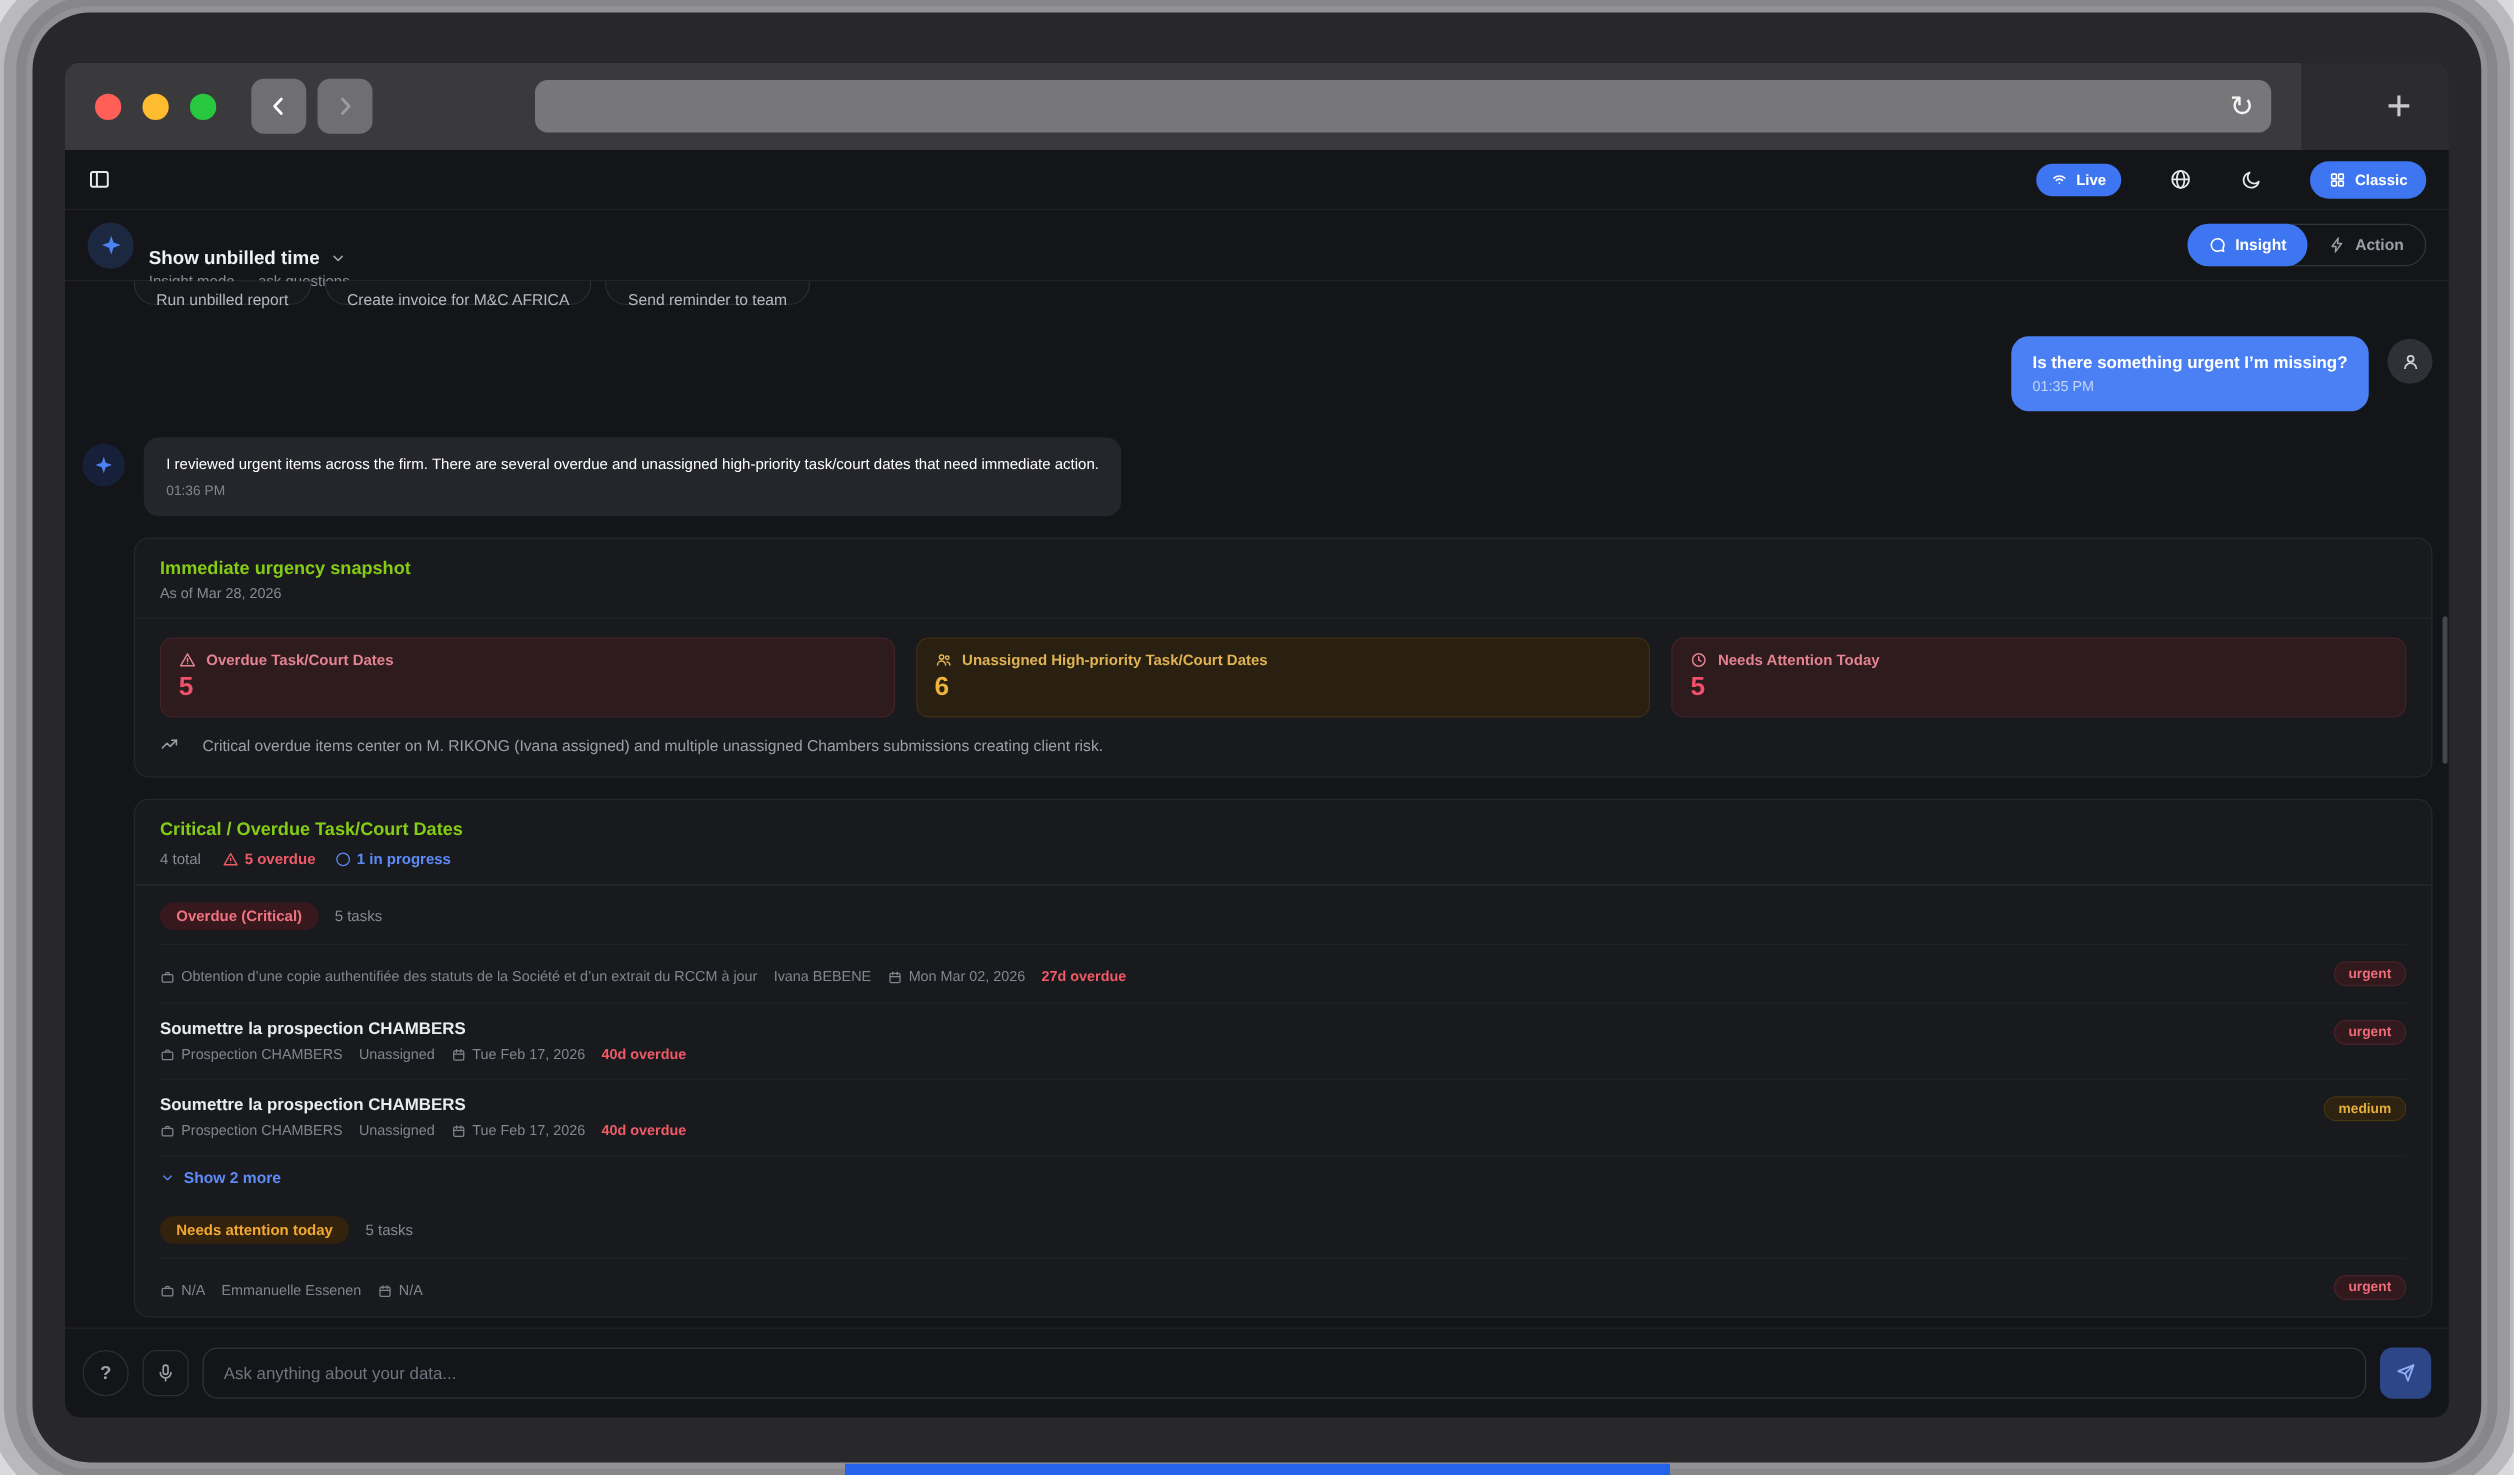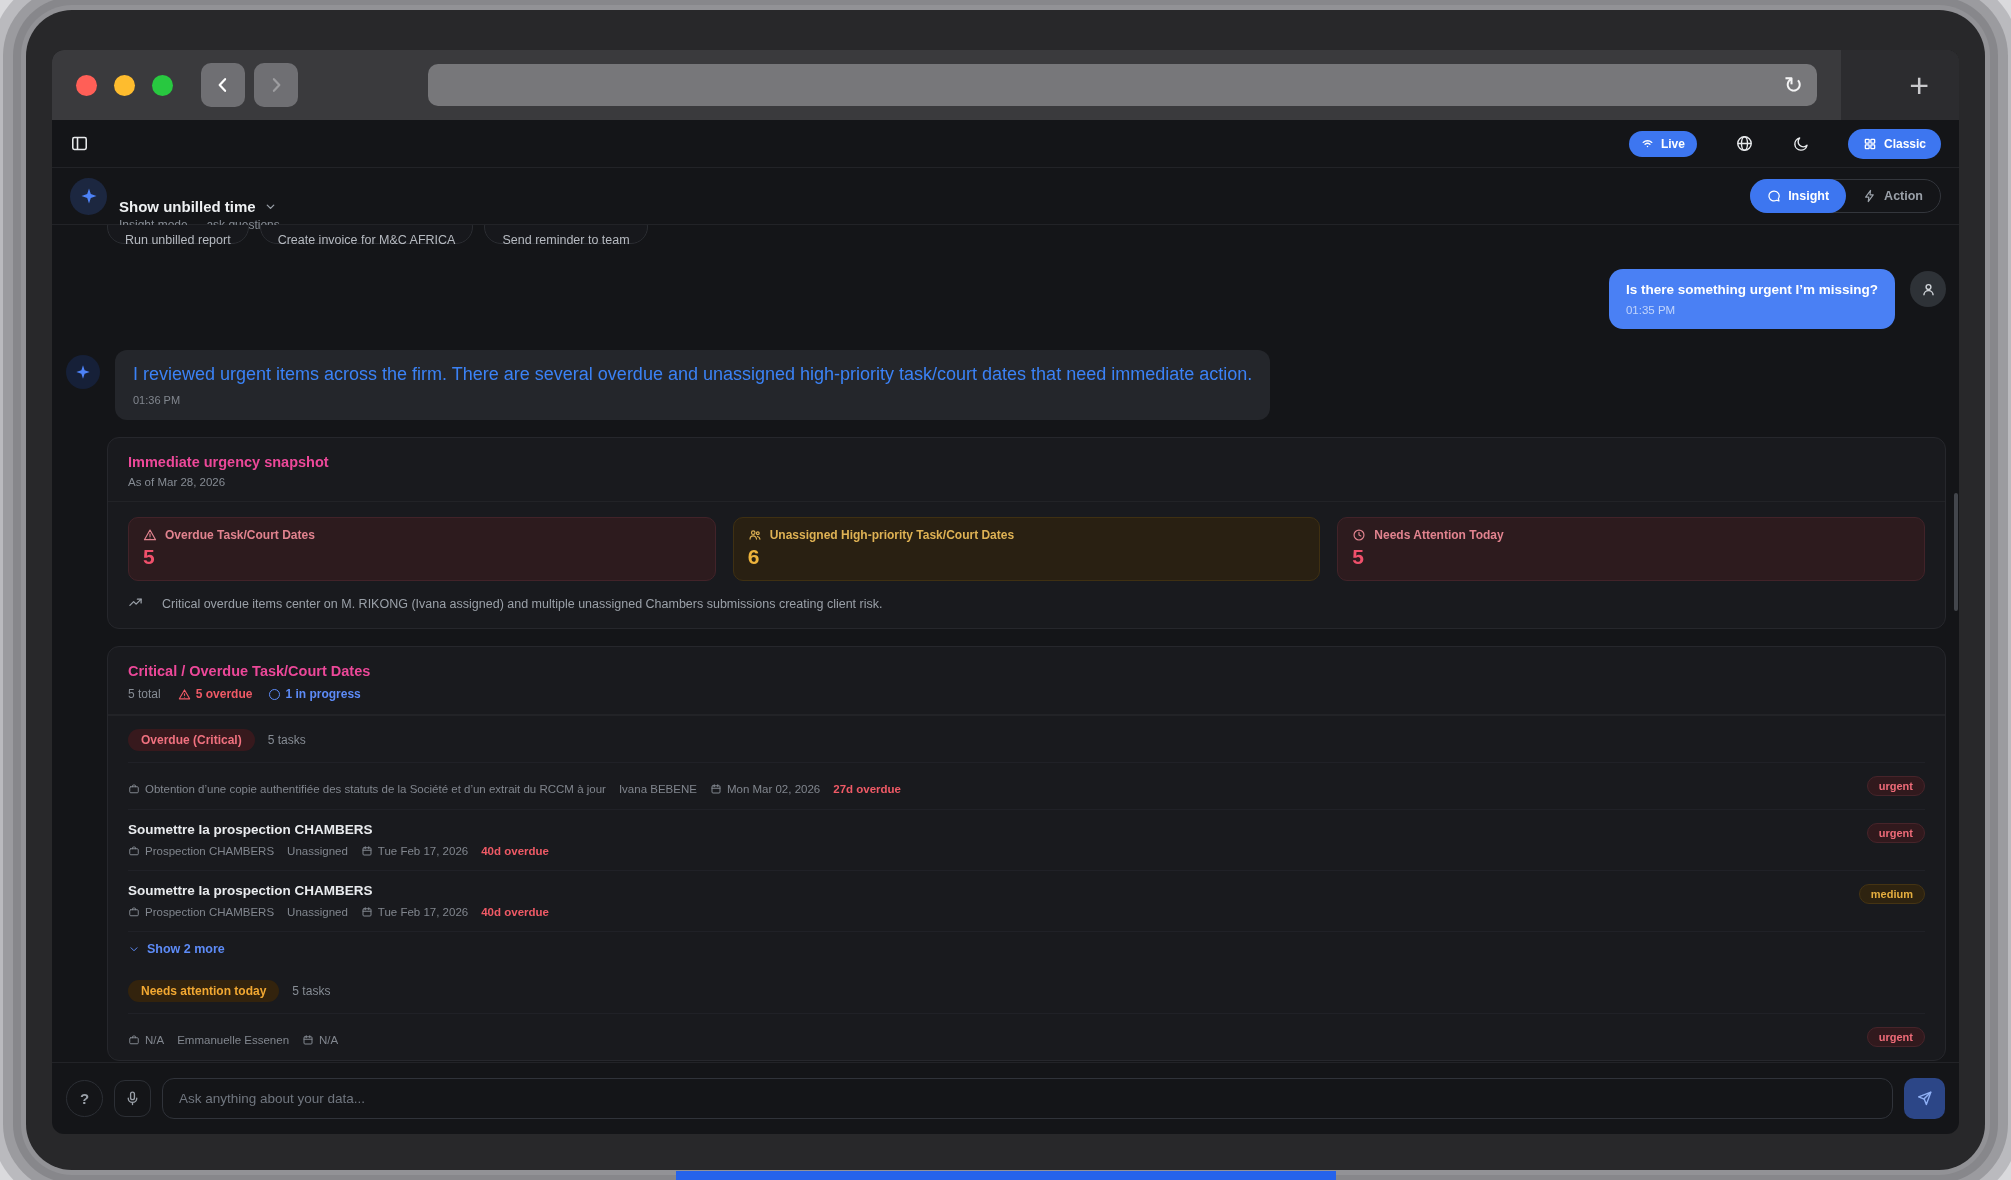--- a/index.html
+++ b/index.html
@@ -57,26 +57,26 @@
 
   .row-user { display:flex; justify-content:flex-end; align-items:flex-start; gap:15px; margin-top:25px; }
   .bubble-user { background:#4a80f4; border-radius:14px; padding:13px 17px; color:#fff; }
   .bubble-user .t { font-size:13.5px; font-weight:600; }
   .bubble-user .time { font-size:11.5px; color:rgba(255,255,255,.65); margin-top:7px; }
   .avatar-user { width:36px; height:36px; border-radius:50%; background:#2e3237; display:flex; align-items:center; justify-content:center; color:#cfd3d8; margin-top:2px; }
 
   .row-ai { display:flex; align-items:flex-start; gap:15px; margin-top:21px; }
   .avatar-ai { width:34px; height:34px; border-radius:50%; background:#162038; display:flex; align-items:center; justify-content:center; color:#4d82f7; margin-top:5px; }
   .bubble-ai { background:#24262b; border-radius:12px; padding:14px 18px; }
-  .bubble-ai .t { font-size:18px; color:#3b82f6; }
+  .bubble-ai .t { font-size:12px; color:#ffffff; }
   .bubble-ai .time { font-size:11px; color:#81868e; margin-top:9px; }
 
   .card { margin:17px 0 0 41px; background:#191a1e; border:1px solid #26272c; border-radius:12px; }
   .card-hd { padding:16px 20px 13px; border-bottom:1px solid #222327; }
-  .card-title { font-size:14.5px; font-weight:700; color:#ec4899; }
+  .card-title { font-size:14.5px; font-weight:700; color:#84cc16; }
   .card-sub { font-size:11.5px; color:#868c94; margin-top:6px; }
 
   .stats { display:grid; grid-template-columns:1fr 1fr 1fr; gap:17px; padding:15px 20px 6px; }
   .stat { border-radius:10px; padding:10px 14px 11px; }
   .stat-label { display:flex; align-items:center; gap:8px; font-size:12px; font-weight:600; }
   .stat-value { font-size:21px; font-weight:800; margin-top:3px; }
   .stat.red { background:#2d1b1e; border:1px solid #422329; }
   .stat.red .stat-label { color:#e2838f; } .stat.red .stat-value { color:#f0506b; }
   .stat.amber { background:#292012; border:1px solid #3f3012; }
   .stat.amber .stat-label { color:#dfb254; } .stat.amber .stat-value { color:#edb33c; }
@@ -332,21 +332,21 @@
               </svg>
           </span>
           <span>Critical overdue items center on M. RIKONG (Ivana assigned) and multiple unassigned Chambers submissions creating client risk.</span>
         </div>
       </div>
 
       <div class="card">
         <div class="card-hd">
           <div class="card-title">Critical / Overdue Task/Court Dates</div>
           <div class="tstats">
-            <span class="ts-total">5 total</span>
+            <span class="ts-total">4 total</span>
             <span class="ts-over">
               <svg width="13" height="13" viewBox="0 0 24 24" fill="none" stroke="currentColor" stroke-width="2" stroke-linejoin="round">
                   <path d="M12 3.5 21.5 20h-19z"></path>
                   <line x1="12" y1="10" x2="12" y2="14.5"></line>
                   <circle cx="12" cy="17" r="0.9" fill="currentColor" stroke="none"></circle>
                 </svg>
               <span>5 overdue</span>
             </span>
             <span class="ts-prog">
               <span class="ring"></span>

